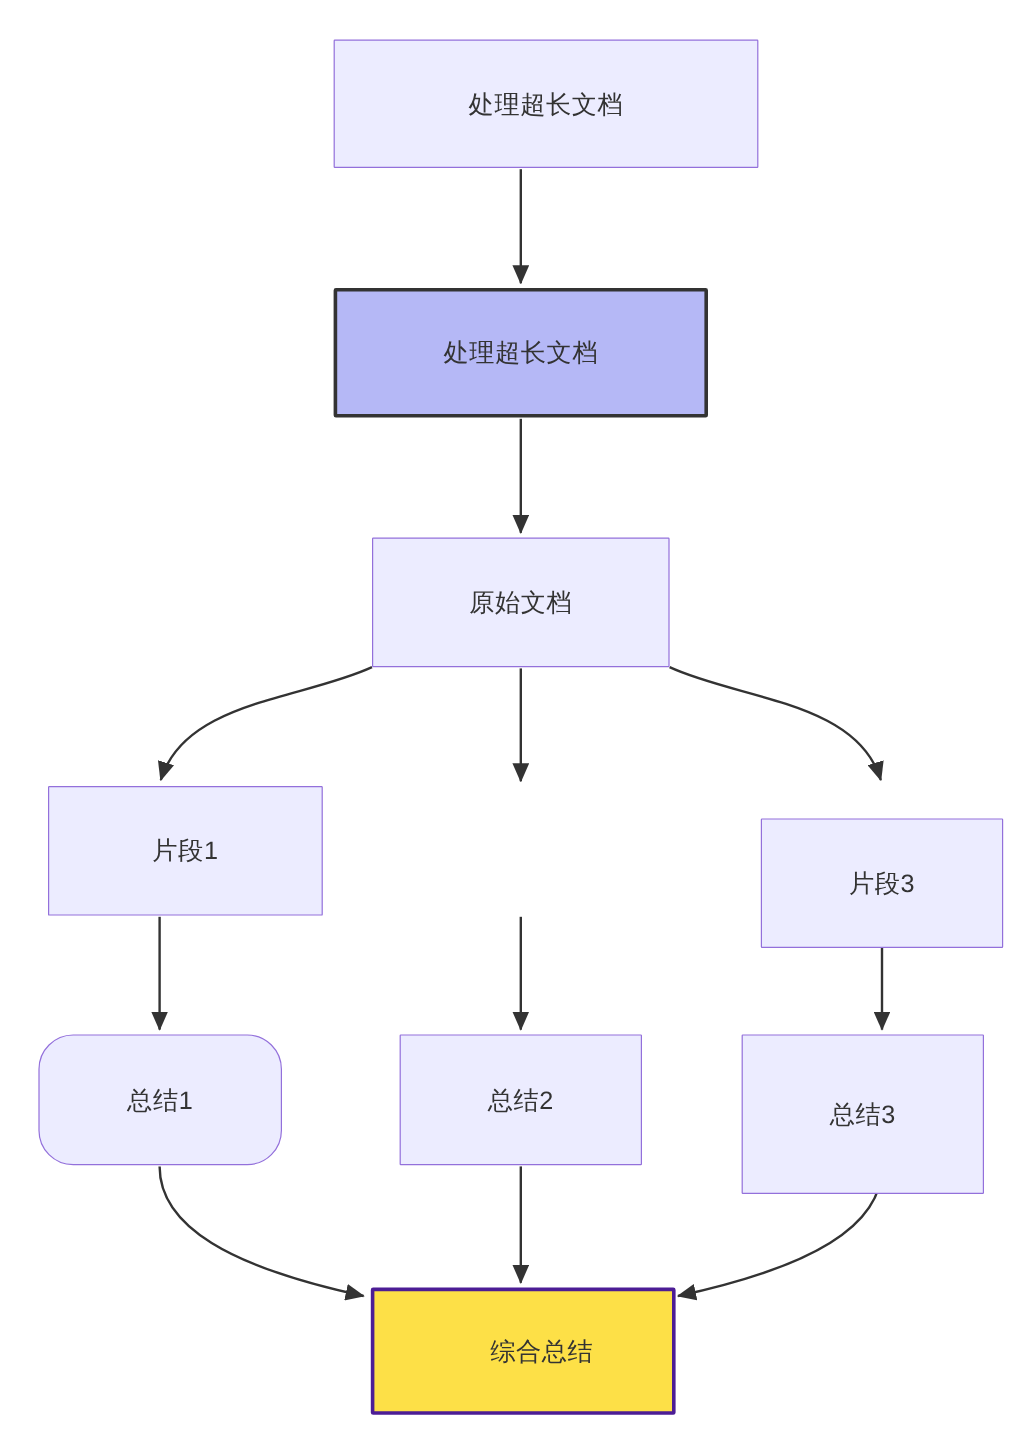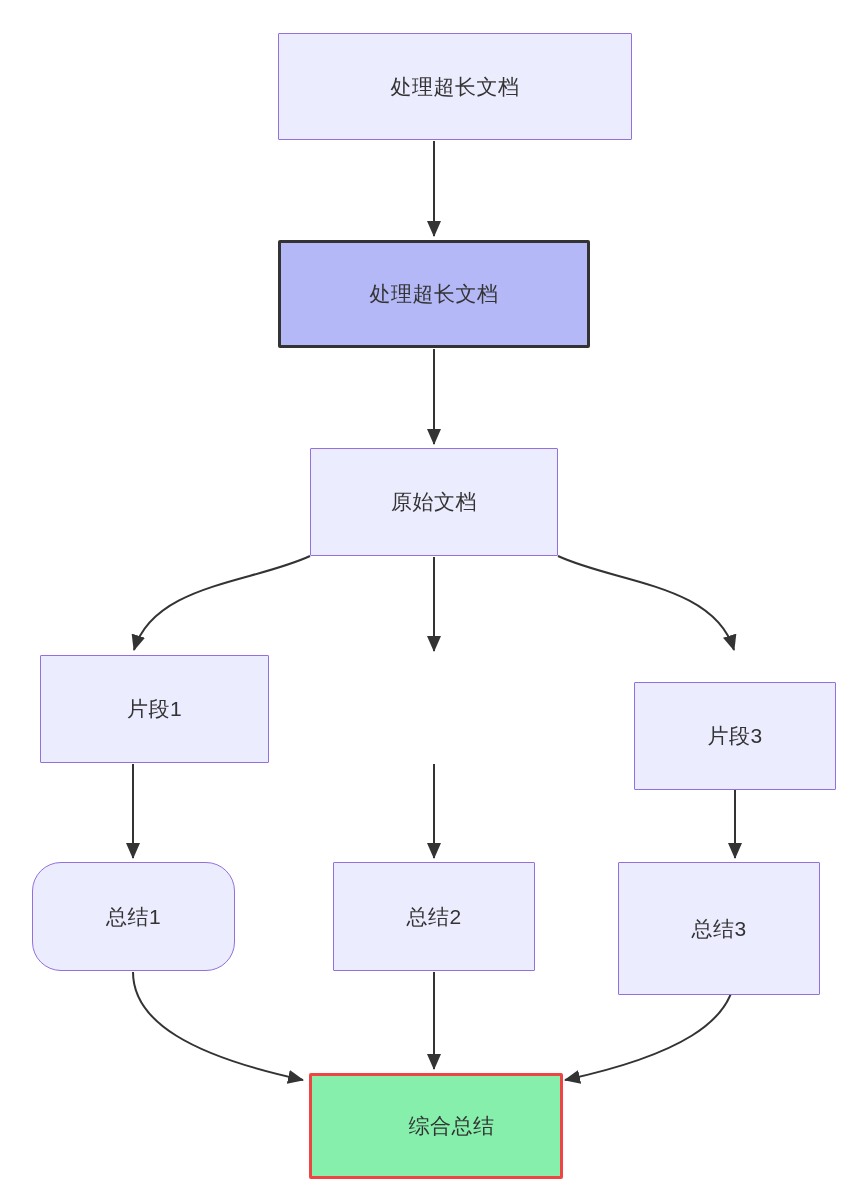--- a/index.html
+++ b/index.html
@@ -40,22 +40,22 @@
     background: #ECECFF;
     border: 1.5px solid #9370DB;
     border-radius: 1px;
   }
   .node-strategy {
     background: #B5B8F6;
     border: 3px solid #333333;
     border-radius: 2px;
   }
   .node-final {
-    background: #86efac;
-    border: 3px solid #ef4444;
+    background: #fde047;
+    border: 3px solid #4c1d95;
     border-radius: 2px;
     padding-left: 31px;
   }
   
   #n-process   { left: 278px; top:   33px; width: 354px; height: 107px; }
   #n-strategy  { left: 278px; top:  240px; width: 312px; height: 108px; }
   #n-original  { left: 310px; top:  448px; width: 248px; height: 108px; text-align: right; }
   #n-frag1     { left:  40px; top:  655px; width: 229px; height: 108px; }
   #n-frag2     { left: 333px; top:  655px; width: 202px; height: 108px; }
   #n-frag3     { left: 634px; top:  655px; width: 202px; height: 108px; margin-top: 27px; }

